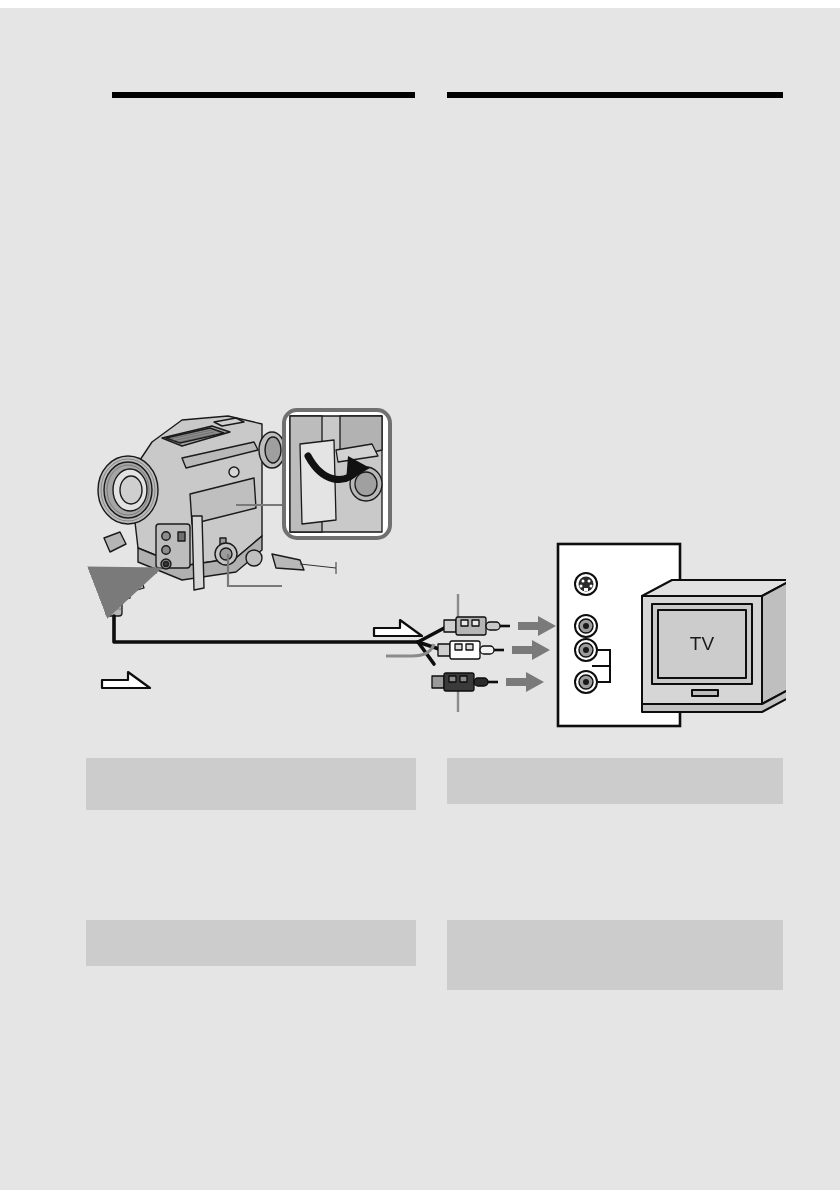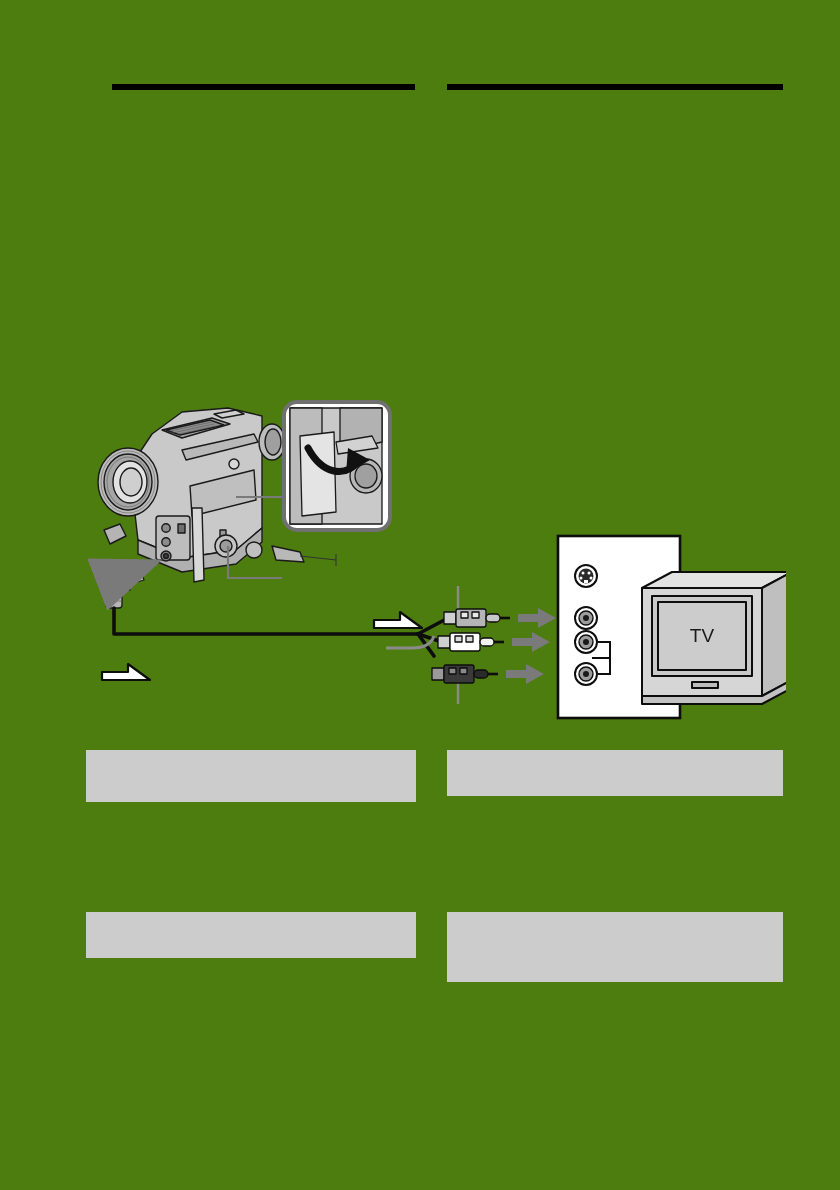--- a/index.html
+++ b/index.html
@@ -10,21 +10,22 @@
   body {
     width: 840px;
     height: 1190px;
     position: relative;
     font-family: "Liberation Sans", sans-serif;
     overflow: hidden;
   }
   .page {
     position: absolute;
     inset: 0;
-    background: #4d7c0f;
+    background: #e5e5e5;
+    margin-top: 8px;
   }
 
   
   .rule {
     position: absolute;
     background: #000000;
     height: 6px;
   }
   #rule-left  { left: 112px; top: 84px; width: 303px; }
   #rule-right { left: 447px; top: 84px; width: 336px; }

